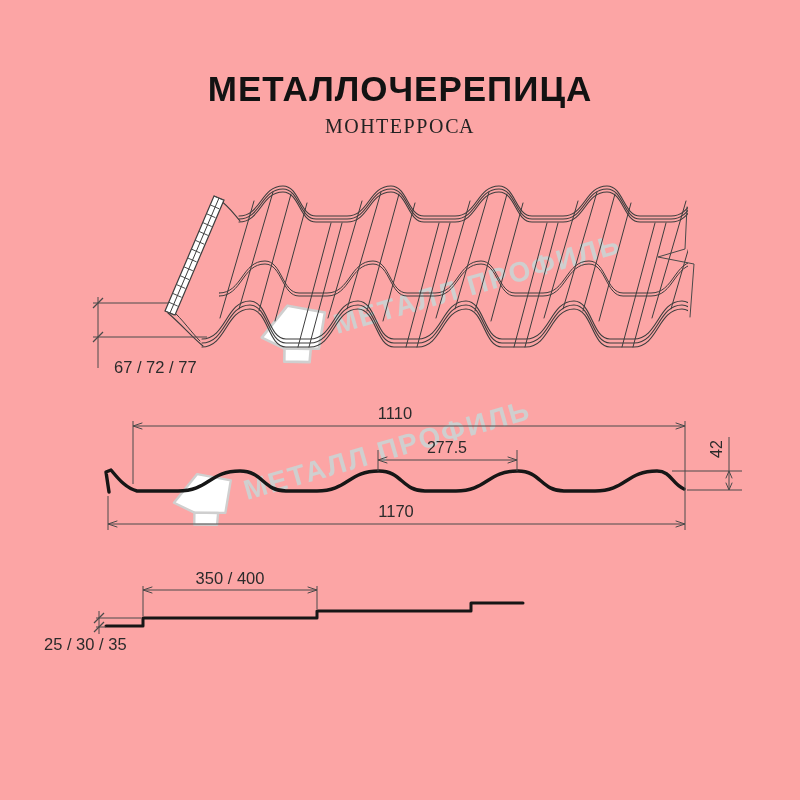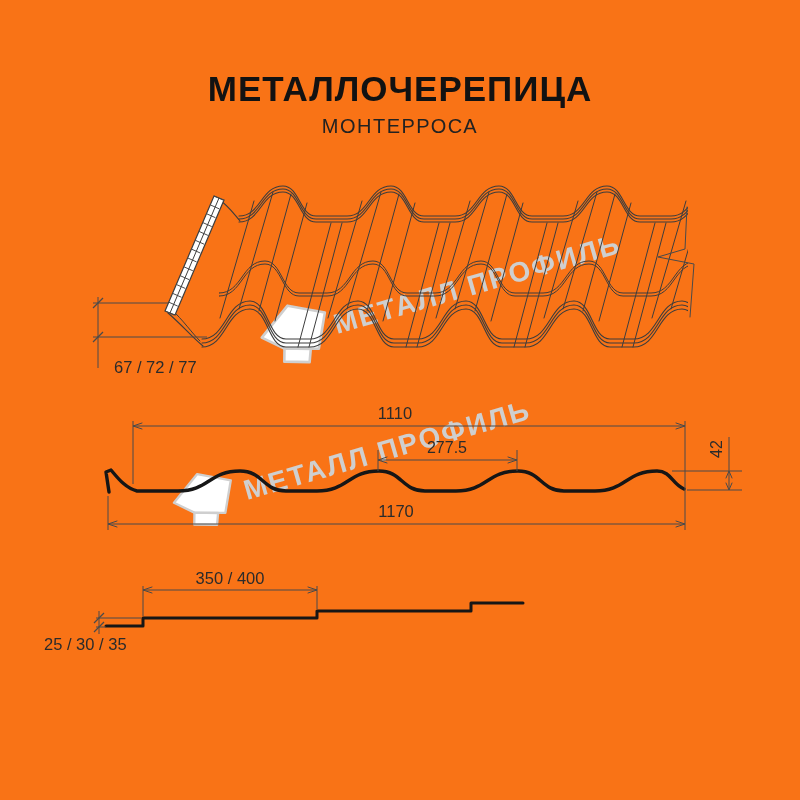--- a/index.html
+++ b/index.html
@@ -1,20 +1,20 @@
 <!DOCTYPE html>
 <html><head>
 <meta charset="utf-8">
 <style>
   html,body{margin:0;padding:0;background:#fff;}
-  .canvas{position:relative;width:800px;height:800px;background:#f97316;overflow:hidden;
+  .canvas{position:relative;width:800px;height:800px;background:#fca5a5;overflow:hidden;
           font-family:"Liberation Sans",sans-serif;}
   header{position:absolute;top:70px;left:0;width:800px;text-align:center;}
   .title{font-size:35px;font-weight:800;letter-spacing:1px;color:#121212;margin:0;line-height:1.1;}
-  .subtitle{font-size:20px;font-weight:500;letter-spacing:1.5px;color:#222;margin-top:6px;}
+  .subtitle{font-size:20px;font-weight:500;letter-spacing:1.5px;color:#222;margin-top:6px;font-family:Liberation Serif, serif;}
   svg{position:absolute;left:0;top:160px;}
   .dim-text{font-family:"Liberation Sans",sans-serif;font-size:16.5px;fill:#2b2b2b;}
   .dim-text-small{font-family:"Liberation Sans",sans-serif;font-size:16px;fill:#2b2b2b;}
   .wm-text{font-family:"Liberation Sans",sans-serif;font-size:28px;font-weight:bold;
            letter-spacing:2px;fill:#cfcfcf;}
 </style>
 </head>
 <body>
 
 <div class="canvas">

